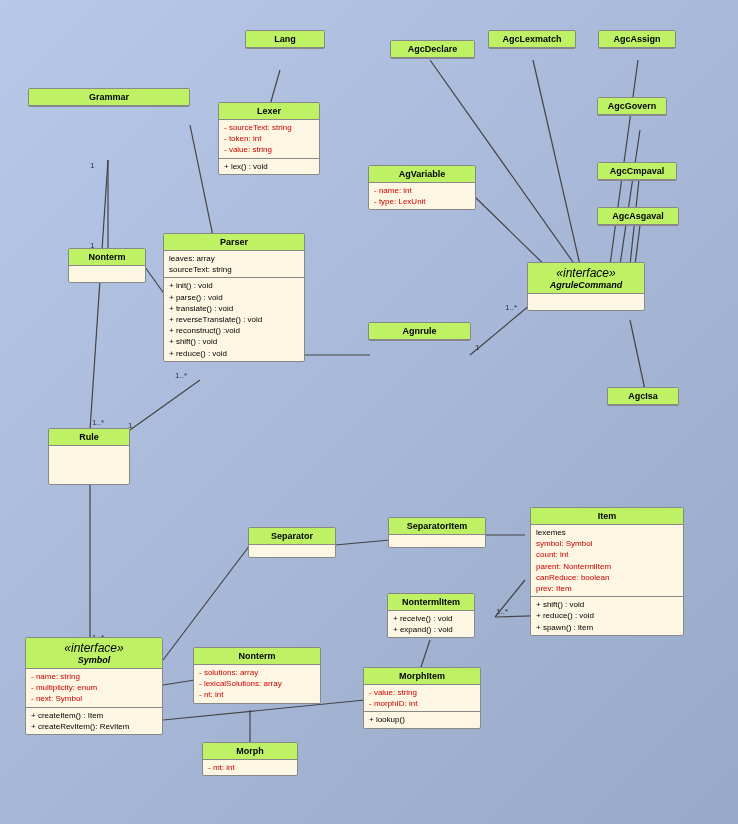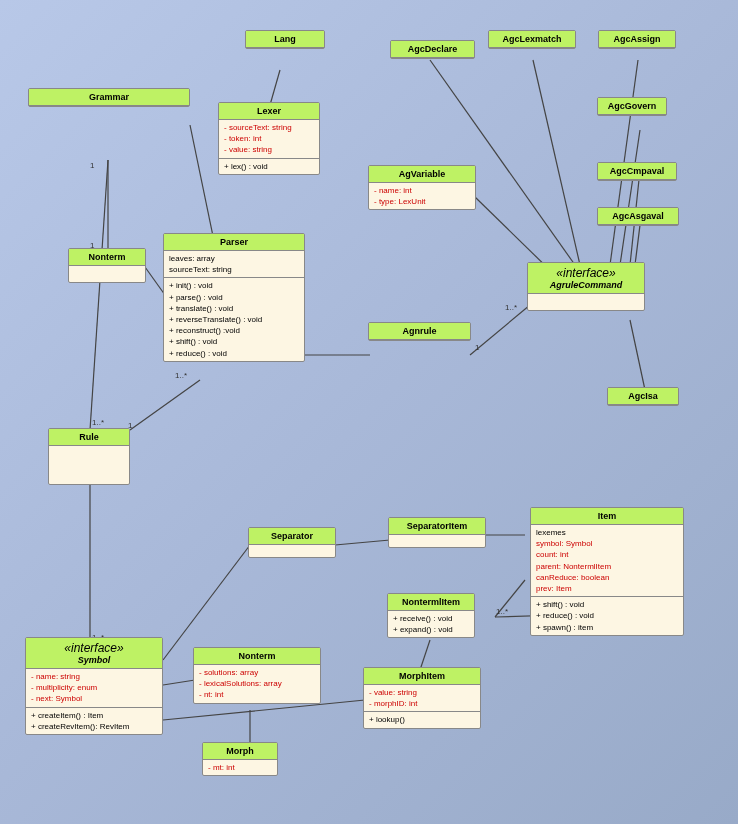--- a/index.html
+++ b/index.html
@@ -314,21 +314,21 @@
   <div class="header">
     <span>Nonterm</span>
   </div>
   <div class="section">
     <div class="attr">- solutions: array</div>
     <div class="attr">- lexicalSolutions: array</div>
     <div class="attr">- nt: int</div>
   </div>
 </div>
 
-<div class="uml-box" style="left:202px; top:742px; width:76px;">
+<div class="uml-box" style="left:202px; top:742px; width:96px;">
   <div class="header">
     <span>Morph</span>
   </div>
   <div class="section">
     <div class="attr">- mt: int</div>
   </div>
 </div>
 
 <div class="uml-box" style="left:363px; top:667px; width:118px;">
   <div class="header">

